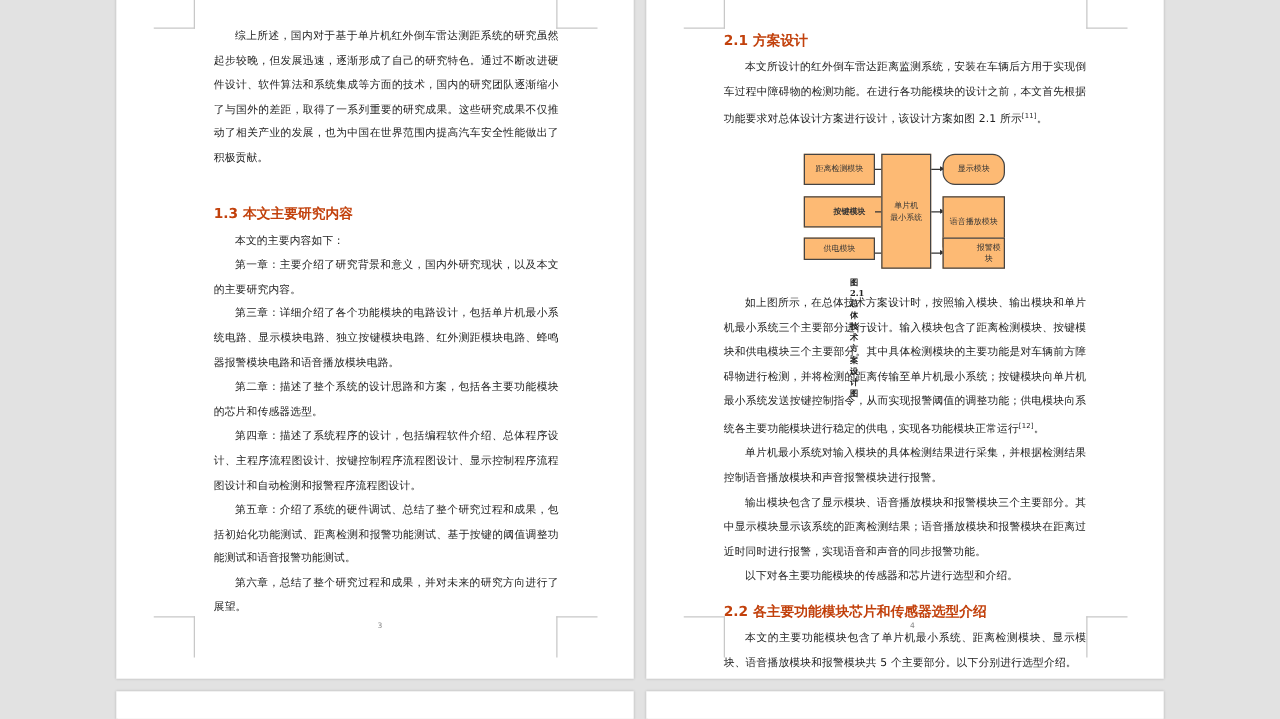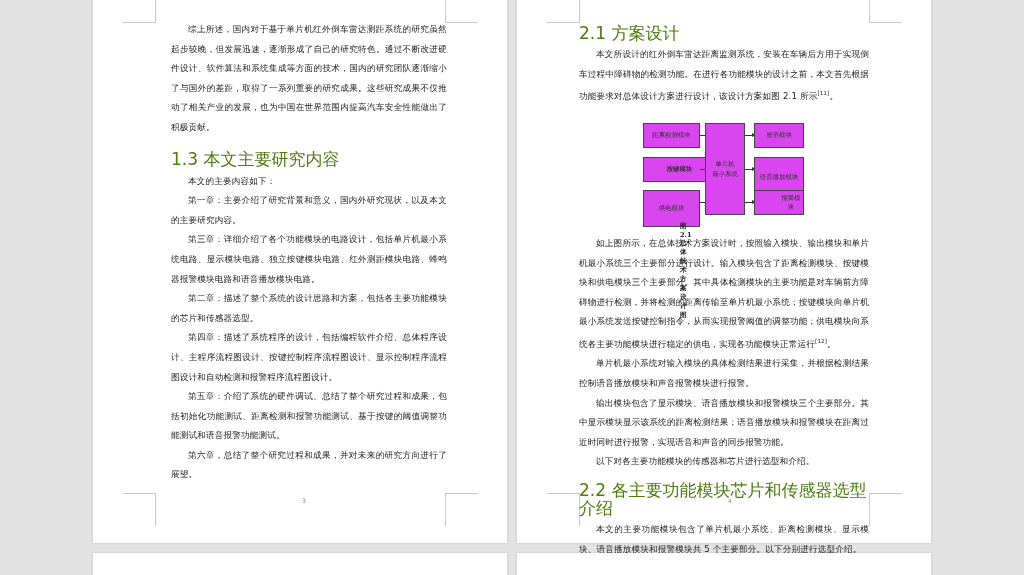--- a/index.html
+++ b/index.html
@@ -10,42 +10,42 @@
   .p5{left:93px;top:553px;width:414px;height:40px;}
   .p6{left:517px;top:553px;width:414px;height:40px;}
   .crop{position:absolute;width:32px;height:32px;border-color:#c8c8c8;border-style:solid;border-width:0;}
   .crop.tl{border-right-width:1px;border-bottom-width:1px;}
   .crop.tr{border-left-width:1px;border-bottom-width:1px;}
   .crop.bl{border-right-width:1px;border-top-width:1px;}
   .crop.br{border-left-width:1px;border-top-width:1px;}
   .content{position:absolute;left:62px;width:290px;}
   .para{font-size:8.6px;line-height:19.6px;margin:0;text-align:justify;letter-spacing:0.15px;}
   .para.indent{text-indent:17px;}
-  .h2{font-size:17px;line-height:18px;margin:0;color:#4d7c0f;font-weight:normal;}
+  .h2{font-size:11px;line-height:18px;margin:0;color:#c2410c;font-weight:bold;}
   .h1{font-size:13.5px;line-height:20px;text-align:center;margin:0;font-weight:normal;}
   .pagenum{position:absolute;font-size:6px;color:#888;}
   sup{font-size:5.5px;}
   .diagram{position:absolute;}
-  .box{position:absolute;border:1px solid #444;background:#d946ef;font-size:6.4px;display:flex;align-items:center;justify-content:center;text-align:center;color:#333;box-sizing:border-box;}
+  .box{position:absolute;border:1px solid #444;background:#fdba74;font-size:6.4px;display:flex;align-items:center;justify-content:center;text-align:center;color:#333;box-sizing:border-box;}
   .arrow{position:absolute;height:1px;background:#333;}
   .arrow::after{content:"";position:absolute;right:-1px;top:-2px;border-left:4px solid #333;border-top:2.5px solid transparent;border-bottom:2.5px solid transparent;}
   .caption{position:absolute;font-size:6.6px;font-weight:bold;color:#222;font-family:"DejaVu Serif","Liberation Serif",serif;}
 </style>
 </head>
 <body>
 
 <div class="page p3">
   <div class="crop tl" style="left:30px;top:0px;"></div>
   <div class="crop tr" style="left:352px;top:0px;"></div>
   <div class="crop bl" style="left:30px;top:503px;"></div>
   <div class="crop br" style="left:352px;top:503px;"></div>
 
   <div class="content" style="top:30px;left:78px;width:276px;">
     <p class="para indent">综上所述，国内对于基于单片机红外倒车雷达测距系统的研究虽然起步较晚，但发展迅速，逐渐形成了自己的研究特色。通过不断改进硬件设计、软件算法和系统集成等方面的技术，国内的研究团队逐渐缩小了与国外的差距，取得了一系列重要的研究成果。这些研究成果不仅推动了相关产业的发展，也为中国在世界范围内提高汽车安全性能做出了积极贡献。</p>
-    <h2 class="h2" style="margin-top:12px;margin-bottom:4px;">1.3 本文主要研究内容</h2>
+    <h2 class="h2" style="margin-top:24px;margin-bottom:4px;">1.3 本文主要研究内容</h2>
     <p class="para indent">本文的主要内容如下：</p>
     <p class="para indent">第一章：主要介绍了研究背景和意义，国内外研究现状，以及本文的主要研究内容。</p>
     <p class="para indent">第三章：详细介绍了各个功能模块的电路设计，包括单片机最小系统电路、显示模块电路、独立按键模块电路、红外测距模块电路、蜂鸣器报警模块电路和语音播放模块电路。</p>
     <p class="para indent">第二章：描述了整个系统的设计思路和方案，包括各主要功能模块的芯片和传感器选型。</p>
     <p class="para indent">第四章：描述了系统程序的设计，包括编程软件介绍、总体程序设计、主程序流程图设计、按键控制程序流程图设计、显示控制程序流程图设计和自动检测和报警程序流程图设计。</p>
     <p class="para indent">第五章：介绍了系统的硬件调试、总结了整个研究过程和成果，包括初始化功能测试、距离检测和报警功能测试、基于按键的阈值调整功能测试和语音报警功能测试。</p>
     <p class="para indent">第六章，总结了整个研究过程和成果，并对未来的研究方向进行了展望。</p>
   </div>
 
   <div class="pagenum" style="left:209px;top:507px;">3</div>
@@ -58,36 +58,36 @@
   <div class="crop br" style="left:352px;top:503px;"></div>
 
   <div class="content" style="top:27px;left:62px;width:290px;">
     <h2 class="h2" style="margin-top:7px;margin-bottom:3px;">2.1 方案设计</h2>
     <p class="para indent"><span>本文所设计的红外倒车雷达距离监测系统，安装在车辆后方用于实现倒车过程中障碍物的检测功能。在进行各功能模块的设计之前，本文首先根据功能要求对总体设计方案进行设计，该设计方案如图 2.1 所示</span><sup>[11]</sup><span>。</span></p>
   </div>
 
   <div class="diagram" style="left:0;top:0;">
     <div class="box" style="left:126px;top:133px;width:57px;height:25px;">距离检测模块</div>
     <div class="box" style="left:126px;top:167px;width:73px;height:25px;font-weight:bold;">按键模块</div>
-    <div class="box" style="left:126px;top:200px;width:57px;height:37px;">供电模块</div>
+    <div class="box" style="left:126px;top:200px;width:57px;height:18px;">供电模块</div>
 
     <div class="arrow" style="left:183px;top:145px;width:10px;"></div>
     <div class="arrow" style="left:183px;top:179px;width:10px;"></div>
     <div class="arrow" style="left:183px;top:212px;width:10px;"></div>
 
     <div class="box" style="left:188px;top:133px;width:40px;height:92px;flex-direction:column;line-height:10px;">
       <span>单片机</span>
       <span>最小系统</span>
     </div>
 
     <div class="arrow" style="left:228px;top:145px;width:10px;"></div>
     <div class="arrow" style="left:228px;top:179px;width:10px;"></div>
     <div class="arrow" style="left:228px;top:212px;width:10px;"></div>
 
-    <div class="box" style="left:237px;top:133px;width:50px;height:25px;">显示模块</div>
+    <div class="box" style="left:237px;top:133px;width:50px;height:25px;border-radius:10px;">显示模块</div>
     <div class="box" style="left:237px;top:167px;width:50px;height:41px;">语音播放模块</div>
     <div class="box" style="left:237px;top:200px;width:50px;height:25px;padding-left:24px;">报警模块</div>
 
     <div class="caption" style="left:163px;top:232px;">图 2.1  总体技术方案设计图</div>
   </div>
 
   <div class="content" style="top:244px;left:62px;width:290px;">
     <p class="para indent"><span>如上图所示，在总体技术方案设计时，按照输入模块、输出模块和单片机最小系统三个主要部分进行设计。输入模块包含了距离检测模块、按键模块和供电模块三个主要部分。其中具体检测模块的主要功能是对车辆前方障碍物进行检测，并将检测的距离传输至单片机最小系统；按键模块向单片机最小系统发送按键控制指令，从而实现报警阈值的调整功能；供电模块向系统各主要功能模块进行稳定的供电，实现各功能模块正常运行</span><sup>[12]</sup><span>。</span></p>
     <p class="para indent">单片机最小系统对输入模块的具体检测结果进行采集，并根据检测结果控制语音播放模块和声音报警模块进行报警。</p>
     <p class="para indent">输出模块包含了显示模块、语音播放模块和报警模块三个主要部分。其中显示模块显示该系统的距离检测结果；语音播放模块和报警模块在距离过近时同时进行报警，实现语音和声音的同步报警功能。</p>

